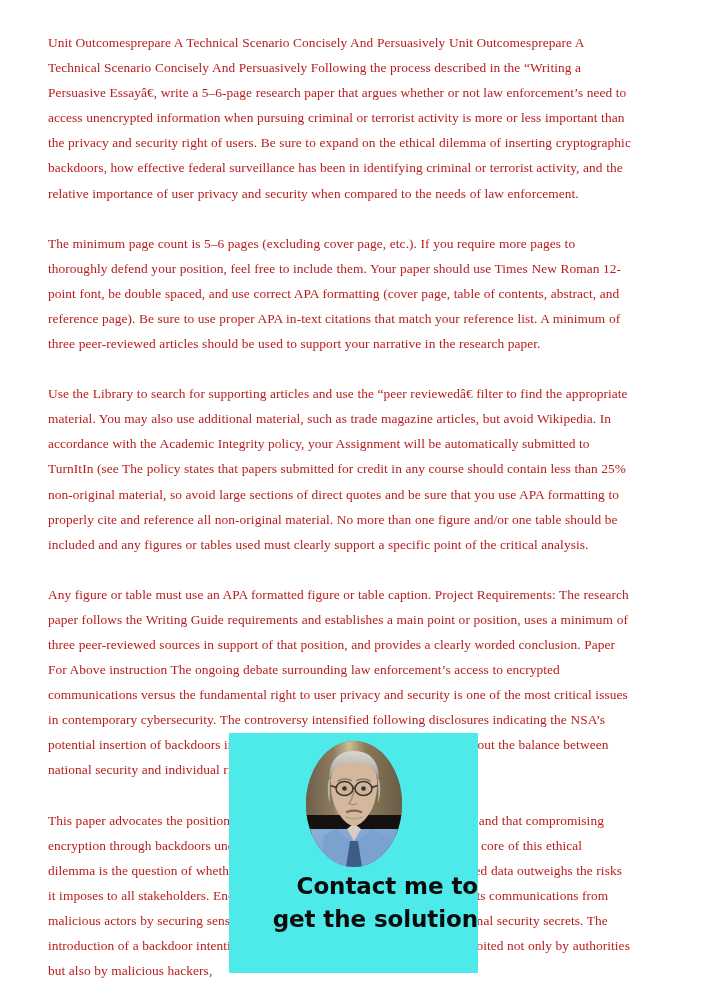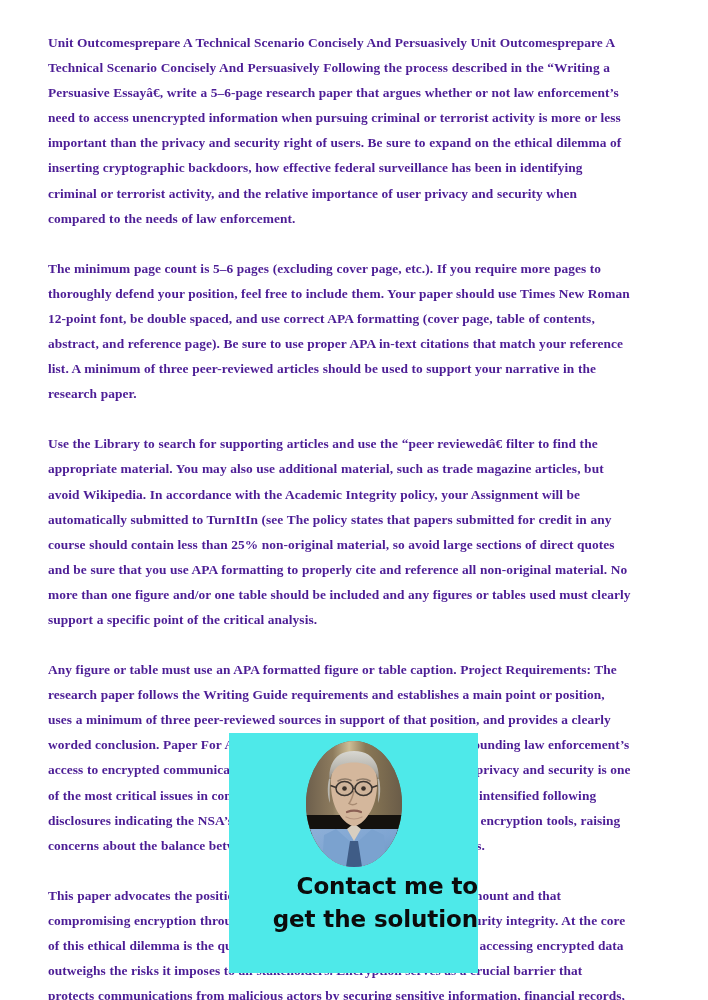--- a/index.html
+++ b/index.html
@@ -27,26 +27,25 @@
     position: absolute;
     left: 48px;
     top: 30px;
     width: 584px;
   }
 
   .doc-paragraph {
     font-family: "Liberation Serif", "DejaVu Serif", serif;
     font-size: 13.4px;
     line-height: 25.1px;
-    color: #4c1d95;
+    color: #b91c1c;
     text-align: left;
     margin: 0 0 25px 0;
     letter-spacing: 0.005em;
     word-spacing: 0.01em;
-    font-weight: bold;
   }
   .doc-paragraph:last-child { margin-bottom: 0; }
 
   
   #contact-overlay {
     position: absolute;
     left: 229px;
     top: 733px;
     width: 249px;
     height: 240px;

